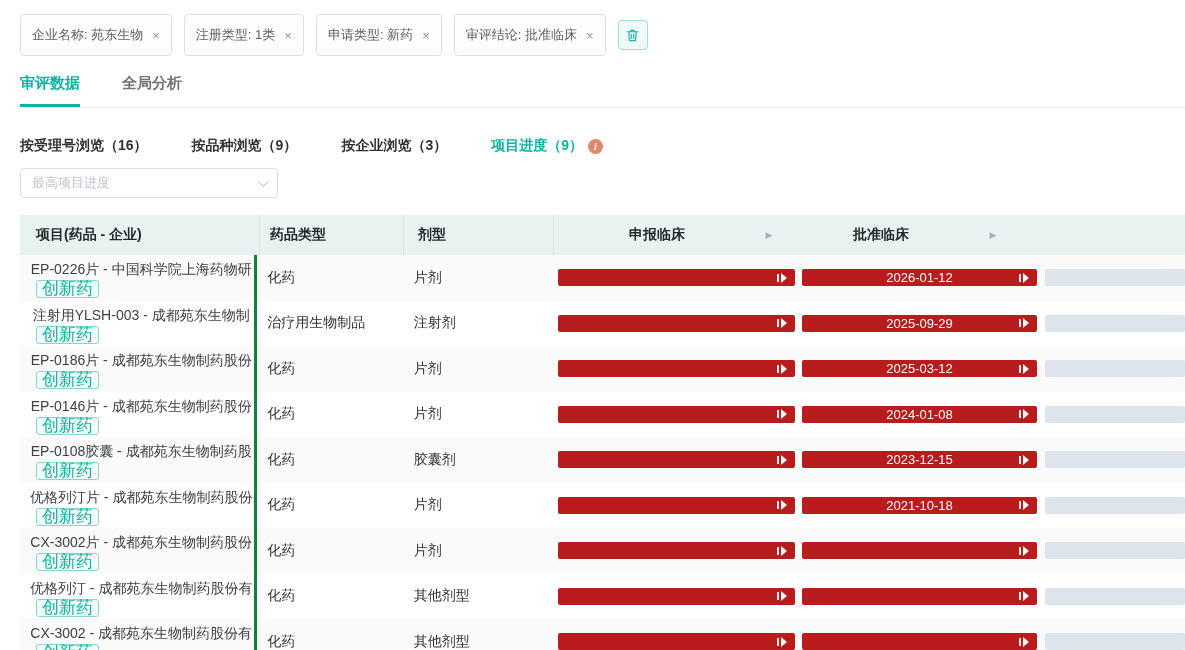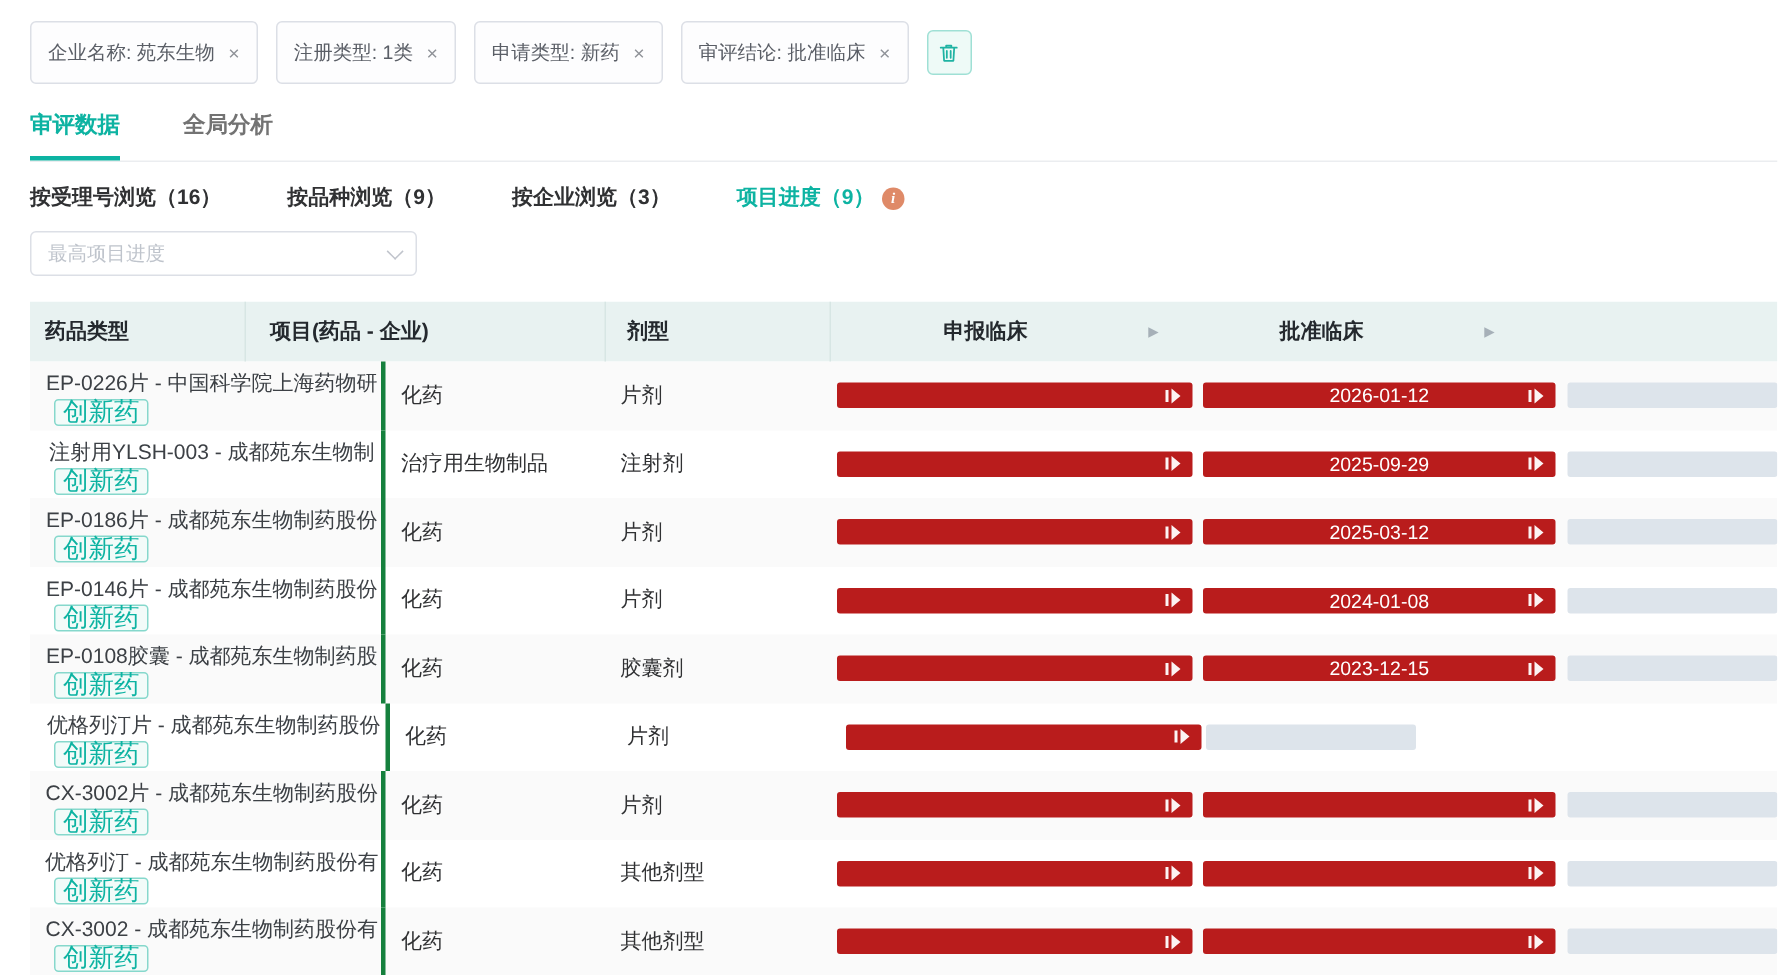--- a/index.html
+++ b/index.html
@@ -17,21 +17,21 @@
 
   
   .tabbar { display: flex; gap: 42px; margin: 18px 0 0 20px; border-bottom: 1px solid #ebedf0;
     width: 1165px; }
   .tab { font-size: 15px; font-weight: 700; color: #737373; padding-bottom: 11px; cursor: pointer; }
   .tab.active { color: #0db3a2; border-bottom: 3px solid #0db3a2; }
 
   
   .subtabs { display: flex; align-items: center; gap: 44px; margin: 15px 0 0 20px; }
   .subtab { font-size: 14px; font-weight: 700; color: #303133; cursor: pointer;
-    display: inline-flex; align-items: center; gap: 5px; }
+    display: inline-flex; align-items: center; gap: 5px; margin-top: 14px; }
   .subtab.active { color: #0db3a2; }
   .info-icon { width: 15px; height: 15px; border-radius: 50%; background: #df8a68;
     color: #fff; font-size: 10px; font-style: italic; font-weight: 700;
     font-family: "Liberation Serif", serif; display: inline-flex; align-items: center;
     justify-content: center; }
 
   
   .select { width: 258px; height: 30px; margin: 13px 0 0 20px; border: 1px solid #dcdfe6;
     border-radius: 4px; display: flex; align-items: center; justify-content: space-between;
     padding: 0 11px; cursor: pointer; background: #fff; }
@@ -122,22 +122,22 @@
   </div>
 </div>
 
 <div class="select">
   <span class="ph">最高项目进度</span>
   <span class="chev"></span>
 </div>
 
 <div class="table">
   <div class="thead">
+    <div class="hcell h-project">项目(药品 - 企业)</div>
     <div class="hcell h-type">药品类型</div>
-    <div class="hcell h-project">项目(药品 - 企业)</div>
     <div class="hcell h-form">剂型</div>
     <div class="stage-h">
       <div class="sh">申报临床</div>
       <span class="harrow">▶</span>
       <div class="sh">批准临床</div>
       <span class="harrow">▶</span>
     </div>
   </div>
 
   <div class="trow">
@@ -271,20 +271,26 @@
       <span class="badge">创新药</span>
     </div>
     <div class="c-type">化药</div>
     <div class="c-form">片剂</div>
     <div class="stages">
       <div class="bw bw1">
           <div class="bar green">
             <span class="step-icon"></span>
           </div>
         </div>
+      <div class="bw bw2">
+          <div class="bar green">
+            <span class="date">2021-10-18</span>
+            <span class="step-icon"></span>
+          </div>
+        </div>
       <div class="bw bw3">
           <div class="bar gray"></div>
         </div>
     </div>
   </div>
 
   <div class="trow">
     <div class="c-project">
       <div class="pname">CX-3002片 - 成都苑东生物制药股份</div>
       <span class="badge">创新药</span>

